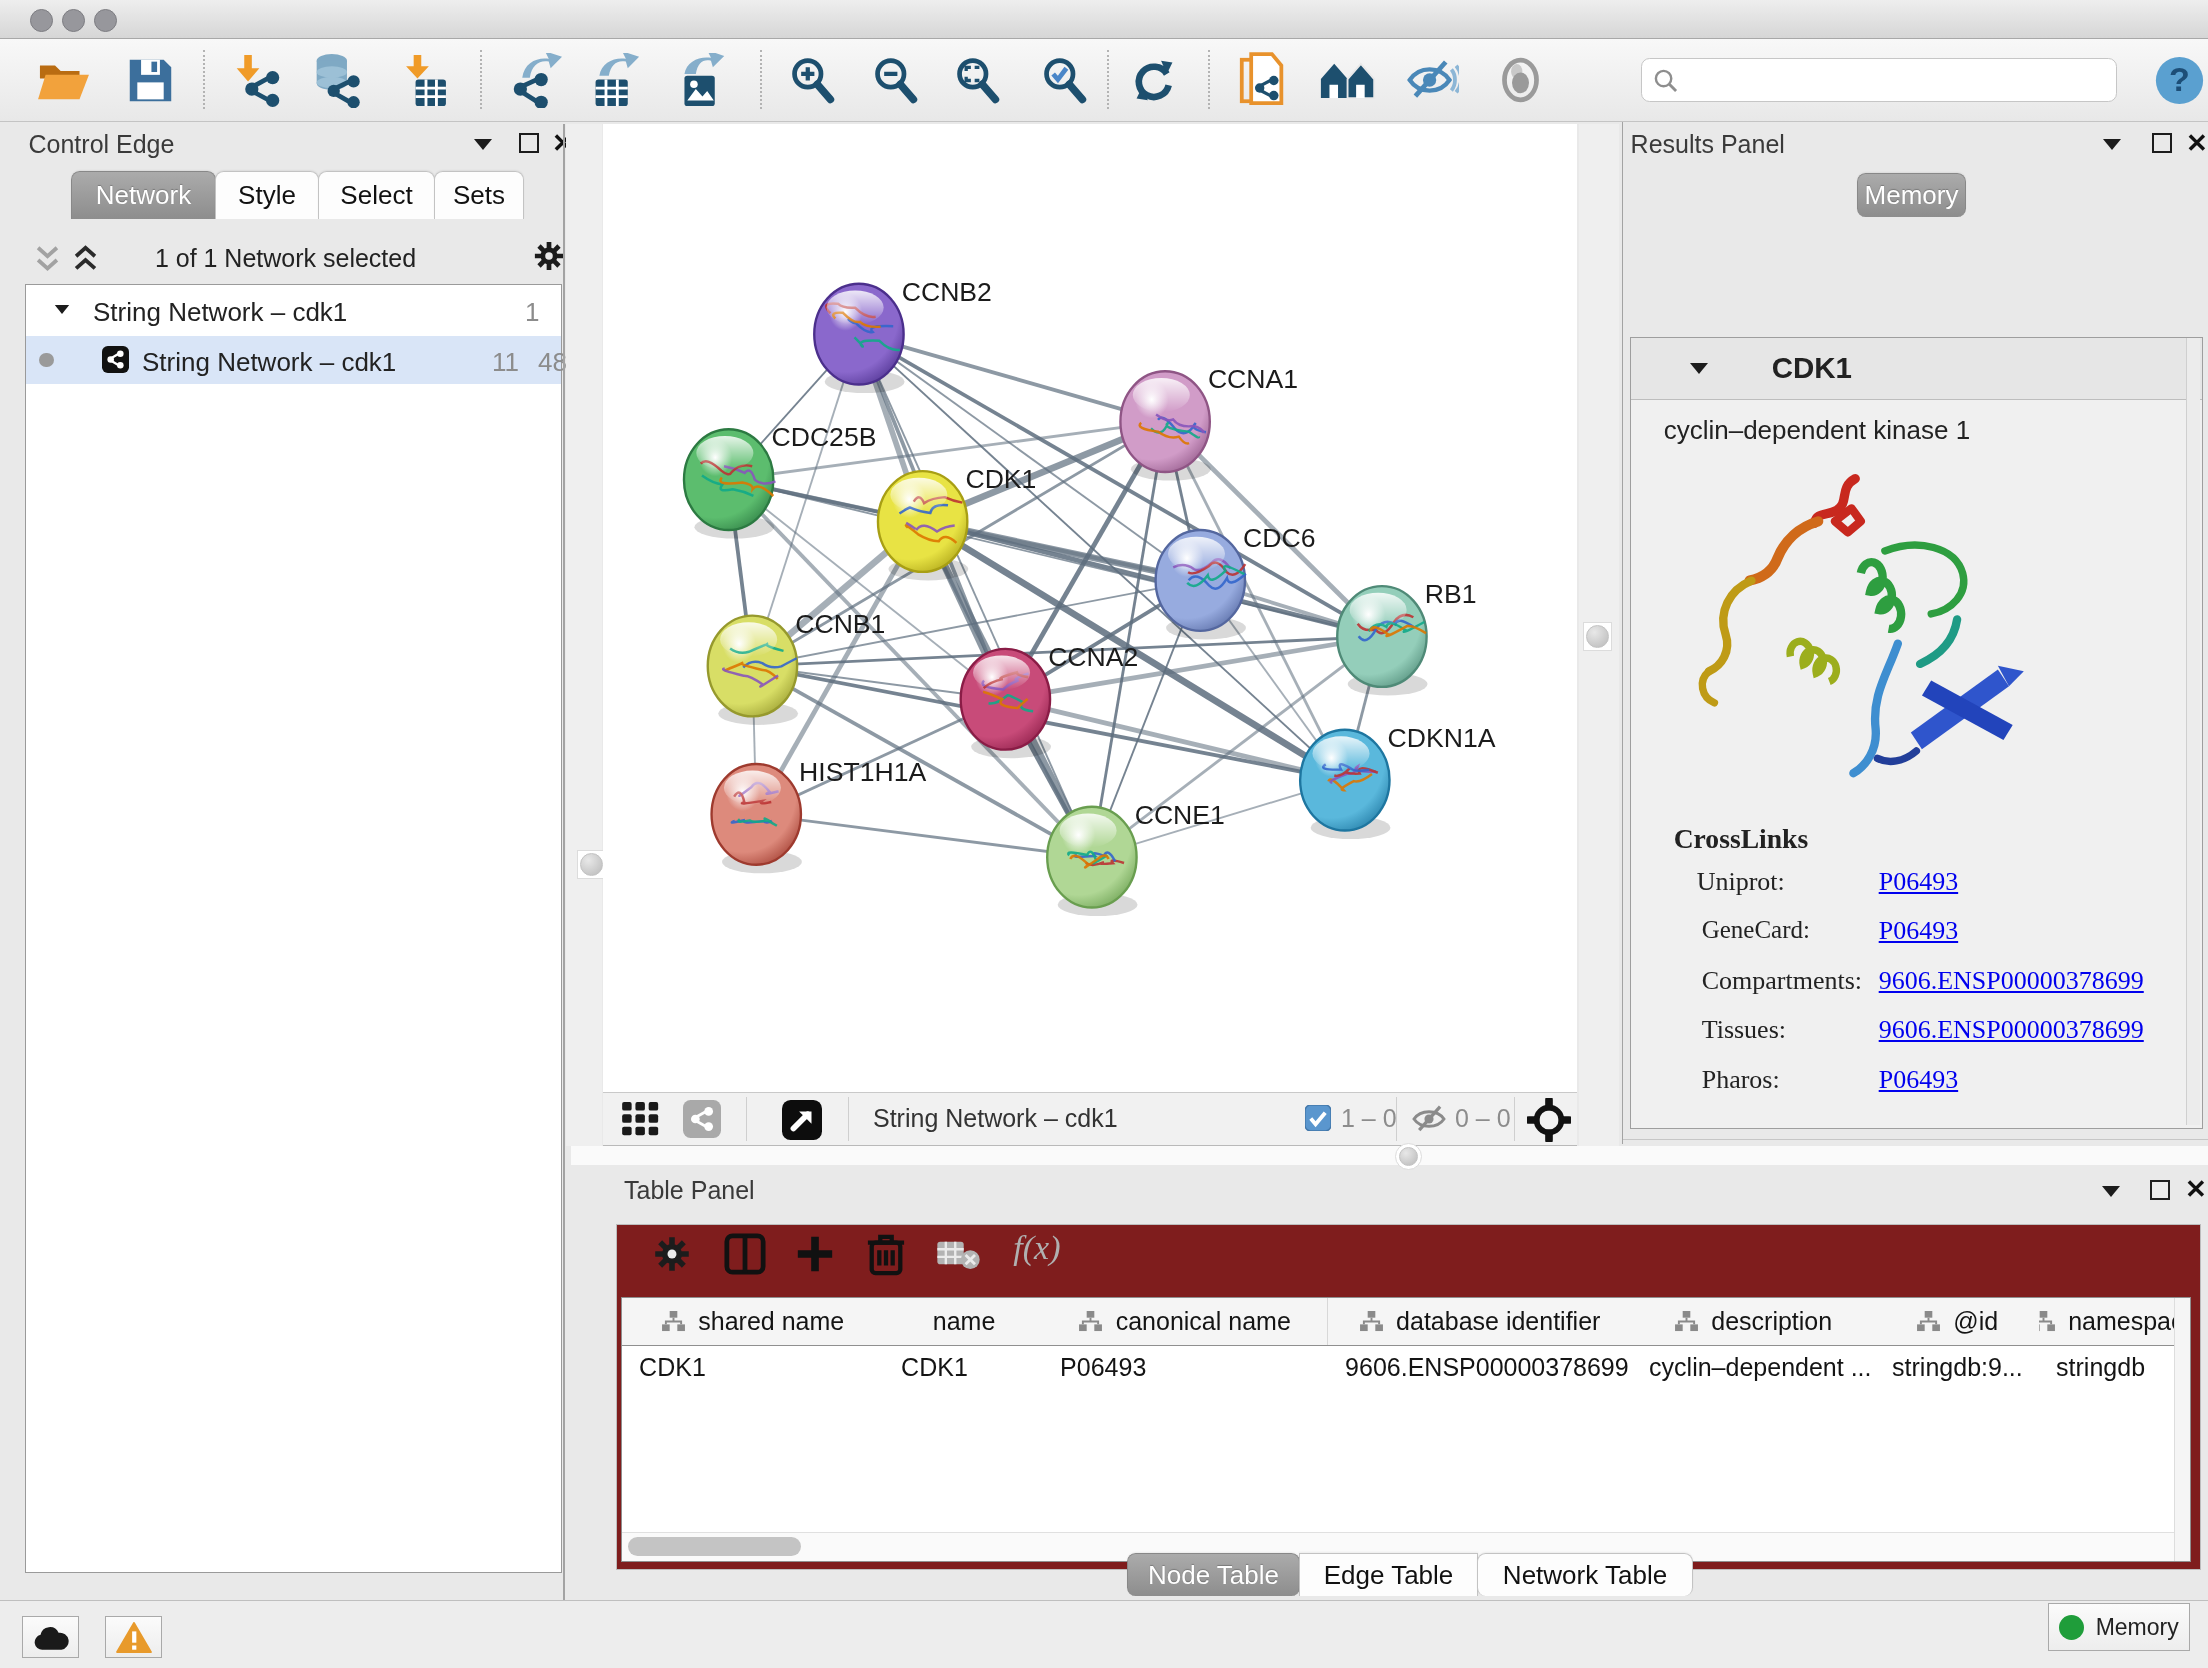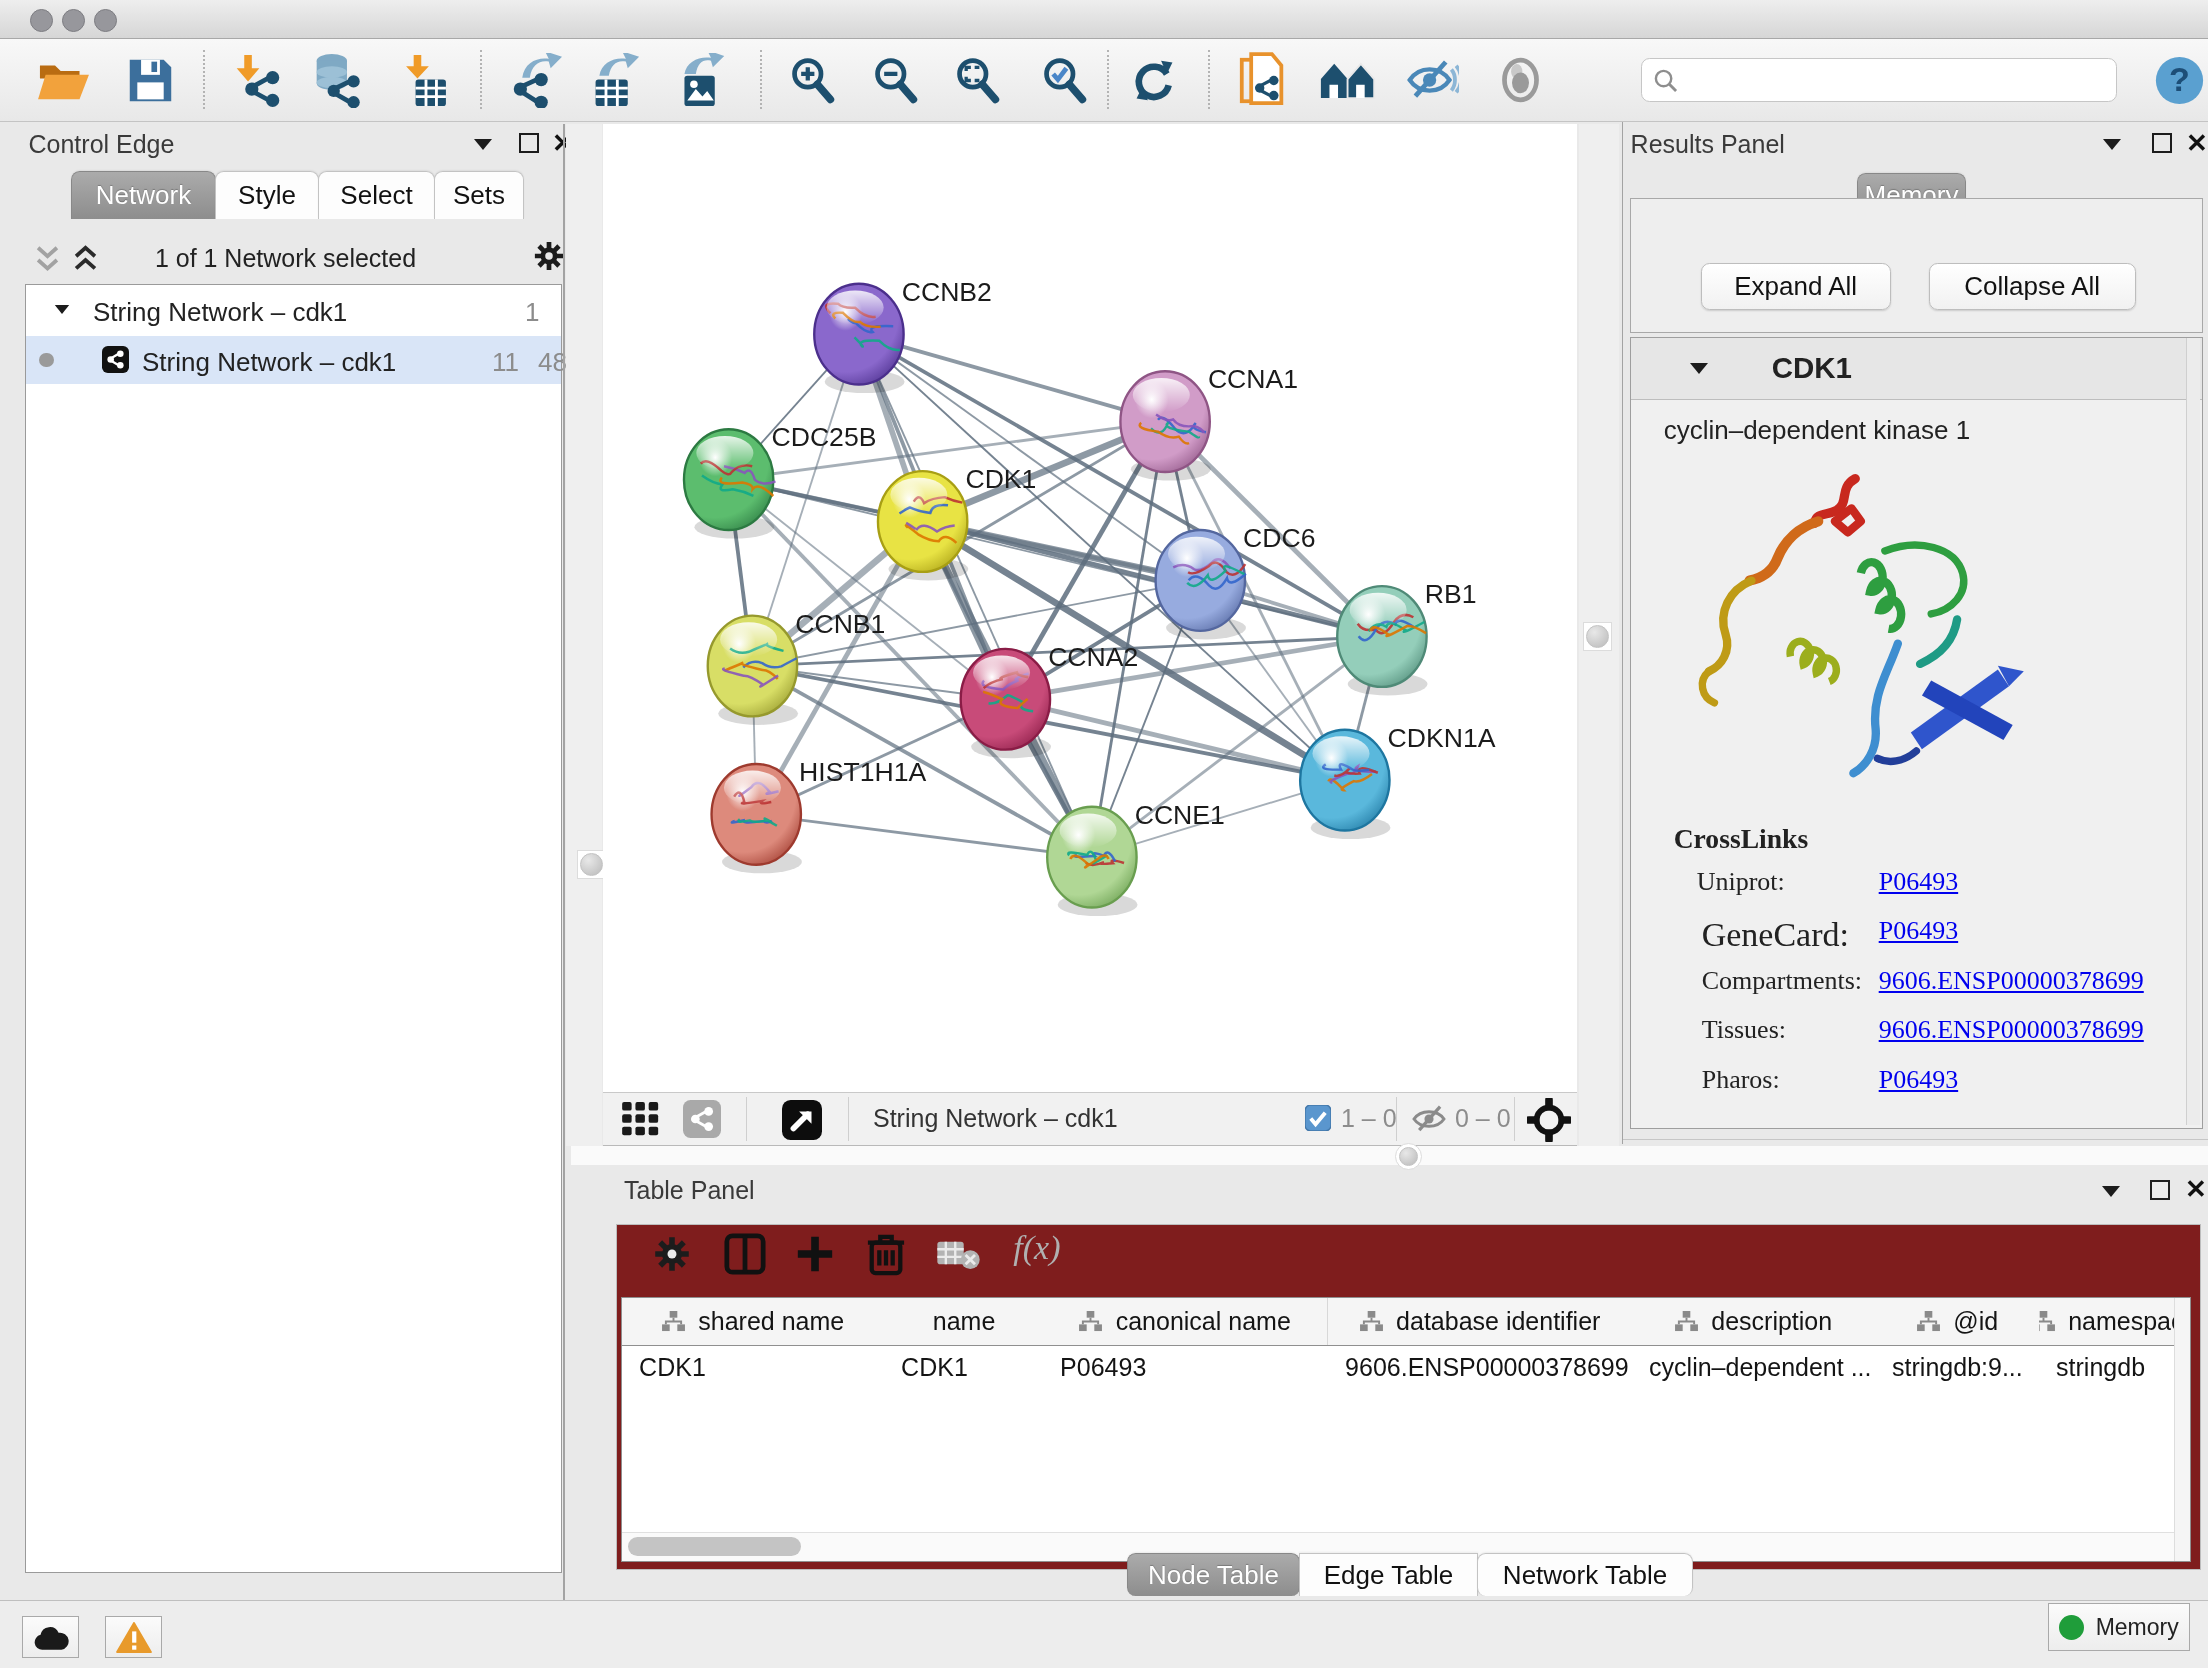--- a/index.html
+++ b/index.html
@@ -572,24 +572,20 @@
 </div>
 
 <div class="abs" style="left:1622px;top:122px;width:587px;height:1022px;border-left:1.9px solid #a3a3a3;">
   <span class="abs panel-title" style="left:7.6px;top:7.6px">Results Panel</span>
   <div class="abs tri-down" style="left:480px;top:17px"></div>
   <div class="abs float-ic" style="left:529px;top:11.4px"></div>
   <span class="abs close-ic" style="left:563px;top:7.6px">✕</span>
 
   <div class="tab sel" style="left:234px;top:51px;width:107px;height:43px;border-radius:8.6px">Memory</div>
 
-  <div class="abs" style="left:6.7px;top:76px;width:571px;height:133px;background:#eeeeee;border:1.9px solid #a8a8a8">
-    <div class="btn abs" style="left:70px;top:64px;width:188px;height:45px">Expand All</div>
-    <div class="btn abs" style="left:298px;top:64px;width:205px;height:45px">Collapse All</div>
-  </div>
 
   <div class="abs" style="left:6.7px;top:215px;width:571px;height:790px;background:#f0f0f0;border:1.9px solid #9e9e9e">
     <div class="abs" style="left:0;top:0;width:100%;height:61px;background:#e6e6e6;border-bottom:1.4px solid #bdbdbd">
       <div class="abs tri-down" style="left:59px;top:25px"></div>
       <span class="abs" style="left:141px;top:13.3px;font-size:29.5px;font-weight:bold">CDK1</span>
     </div>
     <span class="abs" style="left:33px;top:77px;font-size:26px">cyclin–dependent kinase 1</span>
 
     <svg class="abs" style="left:48px;top:124px" width="371" height="352" viewBox="0 0 400 380">
       <path d="M190 18 c-18 10 -6 26 -20 34 c-10 6 -22 2 -24 14" stroke="#c8281e" stroke-width="10" fill="none" stroke-linecap="round"></path>
@@ -604,21 +600,21 @@
       <path d="M236 196 c-12 34 -28 56 -24 92 c2 22 -10 40 -24 48" stroke="#3e8ed0" stroke-width="9" fill="none" stroke-linecap="round"></path>
       <polygon points="250,292 344,224 356,242 262,310" fill="#2f55cc"></polygon>
       <polygon points="356,242 372,226 344,220" fill="#2f55cc"></polygon>
       <polygon points="350,300 262,252 272,236 360,284" fill="#2244bb"></polygon>
       <path d="M256 312 c-14 12 -30 14 -42 8" stroke="#223e99" stroke-width="8" fill="none" stroke-linecap="round"></path>
     </svg>
 
     <span class="abs serif" style="left:43px;top:485px;font-size:27.6px;font-weight:bold">CrossLinks</span>
     <span class="abs serif" style="left:66px;top:529px;font-size:26px">Uniprot:</span>
     <span class="abs serif link" style="left:248px;top:529px;font-size:26px">P06493</span>
-    <span class="abs serif" style="left:71px;top:578px;font-size:34px">GeneCard:</span>
+    <span class="abs serif" style="left:71px;top:578px;font-size:25px">GeneCard:</span>
     <span class="abs serif link" style="left:248px;top:578px;font-size:26px">P06493</span>
     <span class="abs serif" style="left:71px;top:628px;font-size:26px">Compartments:</span>
     <span class="abs serif link" style="left:248px;top:628px;font-size:26px">9606.ENSP00000378699</span>
     <span class="abs serif" style="left:71px;top:677px;font-size:26px">Tissues:</span>
     <span class="abs serif link" style="left:248px;top:677px;font-size:26px">9606.ENSP00000378699</span>
     <span class="abs serif" style="left:71px;top:727px;font-size:26px">Pharos:</span>
     <span class="abs serif link" style="left:248px;top:727px;font-size:26px">P06493</span>
     <div class="abs" style="right:1.9px;top:0;width:13.3px;height:787px;background:#ececec;border-left:1px solid #cfcfcf"></div>
   </div>
   <div class="abs" style="left:0;top:1017px;width:587px;height:1px;background:#c6c6c6"></div>

